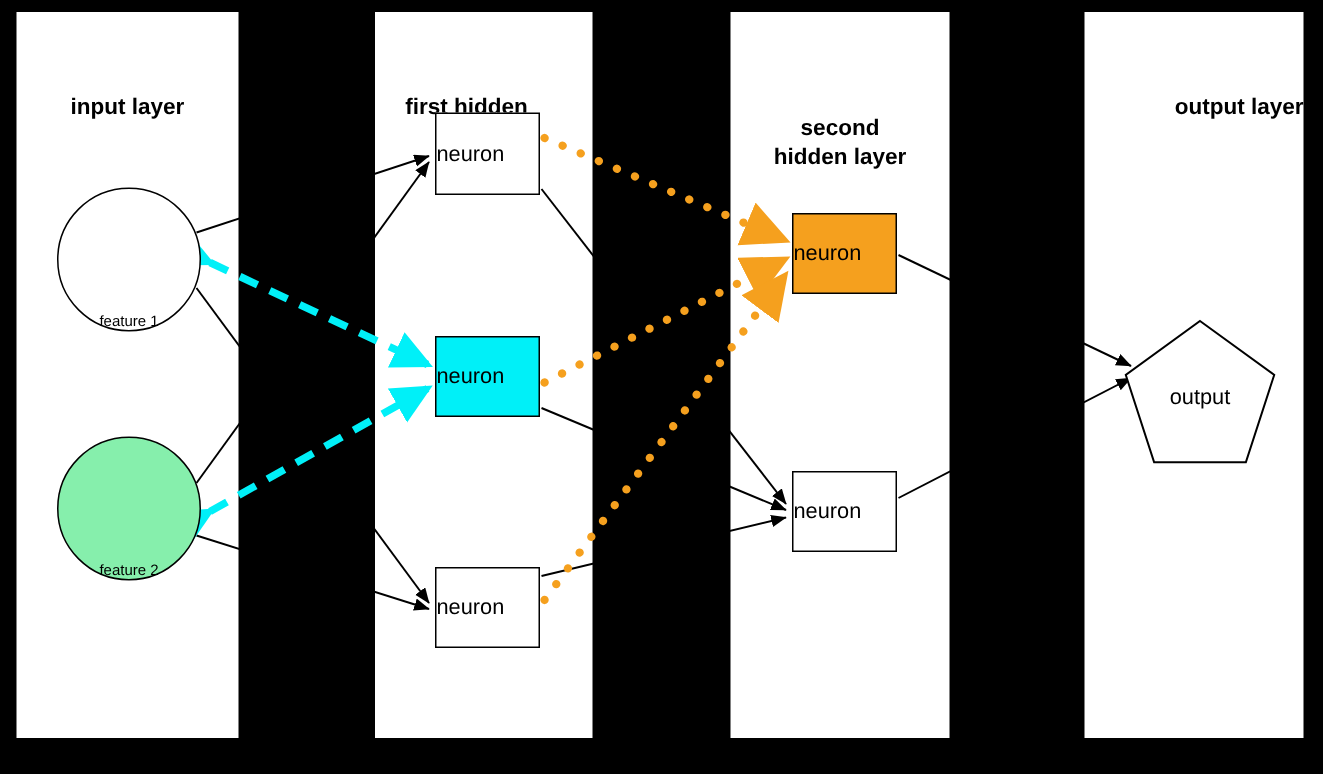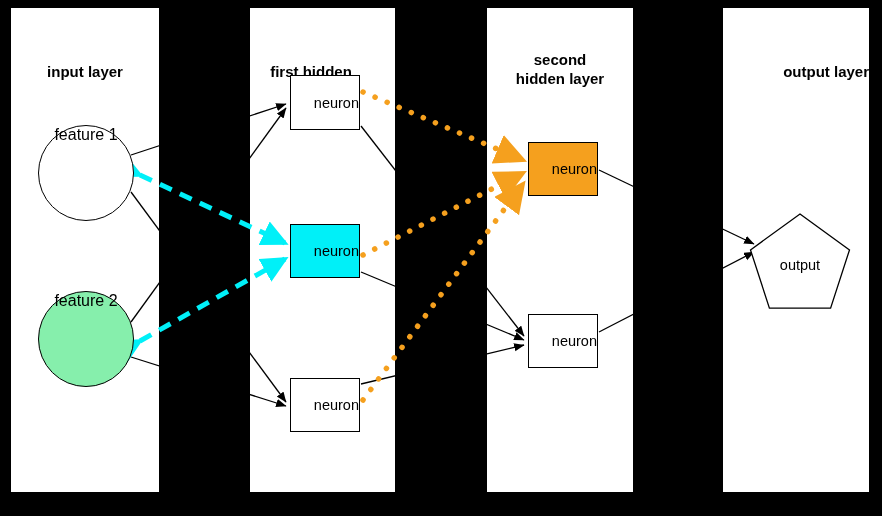--- a/index.html
+++ b/index.html
@@ -39,34 +39,34 @@
     width: 882px;
     height: 516px;
     pointer-events: none;
   }
   .node-box {
     position: absolute;
     box-sizing: border-box;
     border: 1.6px solid #000000;
     display: flex;
     align-items: center;
-    justify-content: flex-end;
+    justify-content: flex-start;
     font-size: 14.5px;
     color: #000000;
     background: #ffffff;
   }
   .node-circle {
     position: absolute;
     box-sizing: border-box;
     border: 1.3px solid #000000;
     border-radius: 50%;
     display: flex;
-    align-items: flex-start;
+    align-items: flex-end;
     justify-content: center;
-    font-size: 16px;
+    font-size: 10px;
     color: #000000;
     background: #ffffff;
   }
   .node-pentagon-label {
     position: absolute;
     font-size: 14.5px;
     color: #000000;
     text-align: center;
   }
 </style>
@@ -76,21 +76,21 @@
 <div id="canvas">
 
   <div class="panel" id="panel-input" style="left: 11px; top: 8px; width: 148px; height: 484px;"></div>
   <div class="panel" id="panel-hidden1" style="left: 250px; top: 8px; width: 145px; height: 484px;"></div>
   <div class="panel" id="panel-hidden2" style="left: 487px; top: 8px; width: 146px; height: 484px;"></div>
   <div class="panel" id="panel-output" style="left: 723px; top: 8px; width: 146px; height: 484px;"></div>
 
   <div class="panel-title" id="title-input" style="left: 11px; width: 148px; top: 22px;">input layer</div>
   <div class="panel-title" id="title-hidden1" style="left: 250px; width: 122px; top: 22px;">first hidden
 layer</div>
-  <div class="panel-title" id="title-hidden2" style="left: 487px; width: 146px; top: 10px;">second
+  <div class="panel-title" id="title-hidden2" style="left: 487px; width: 146px; top: 36px;">second
 hidden layer</div>
   <div class="panel-title" id="title-output" style="left: 723px; width: 146px; top: 22px; text-align: right;">output layer</div>
 
   <svg class="overlay" id="edge-layer" viewBox="0 0 882 516">
     <defs>
       <marker id="arrow-black" markerWidth="9" markerHeight="9" refX="7.6" refY="3.2" orient="auto" markerUnits="strokeWidth">
         <path d="M0,0 L8,3.2 L0,6.4 z" fill="#000000"></path>
       </marker>
       <marker id="arrow-cyan" markerWidth="6" markerHeight="6" refX="4.6" refY="2.6" orient="auto" markerUnits="strokeWidth">
         <path d="M0,0 L5.4,2.6 L0,5.2 z" fill="#00f0f8"></path>

